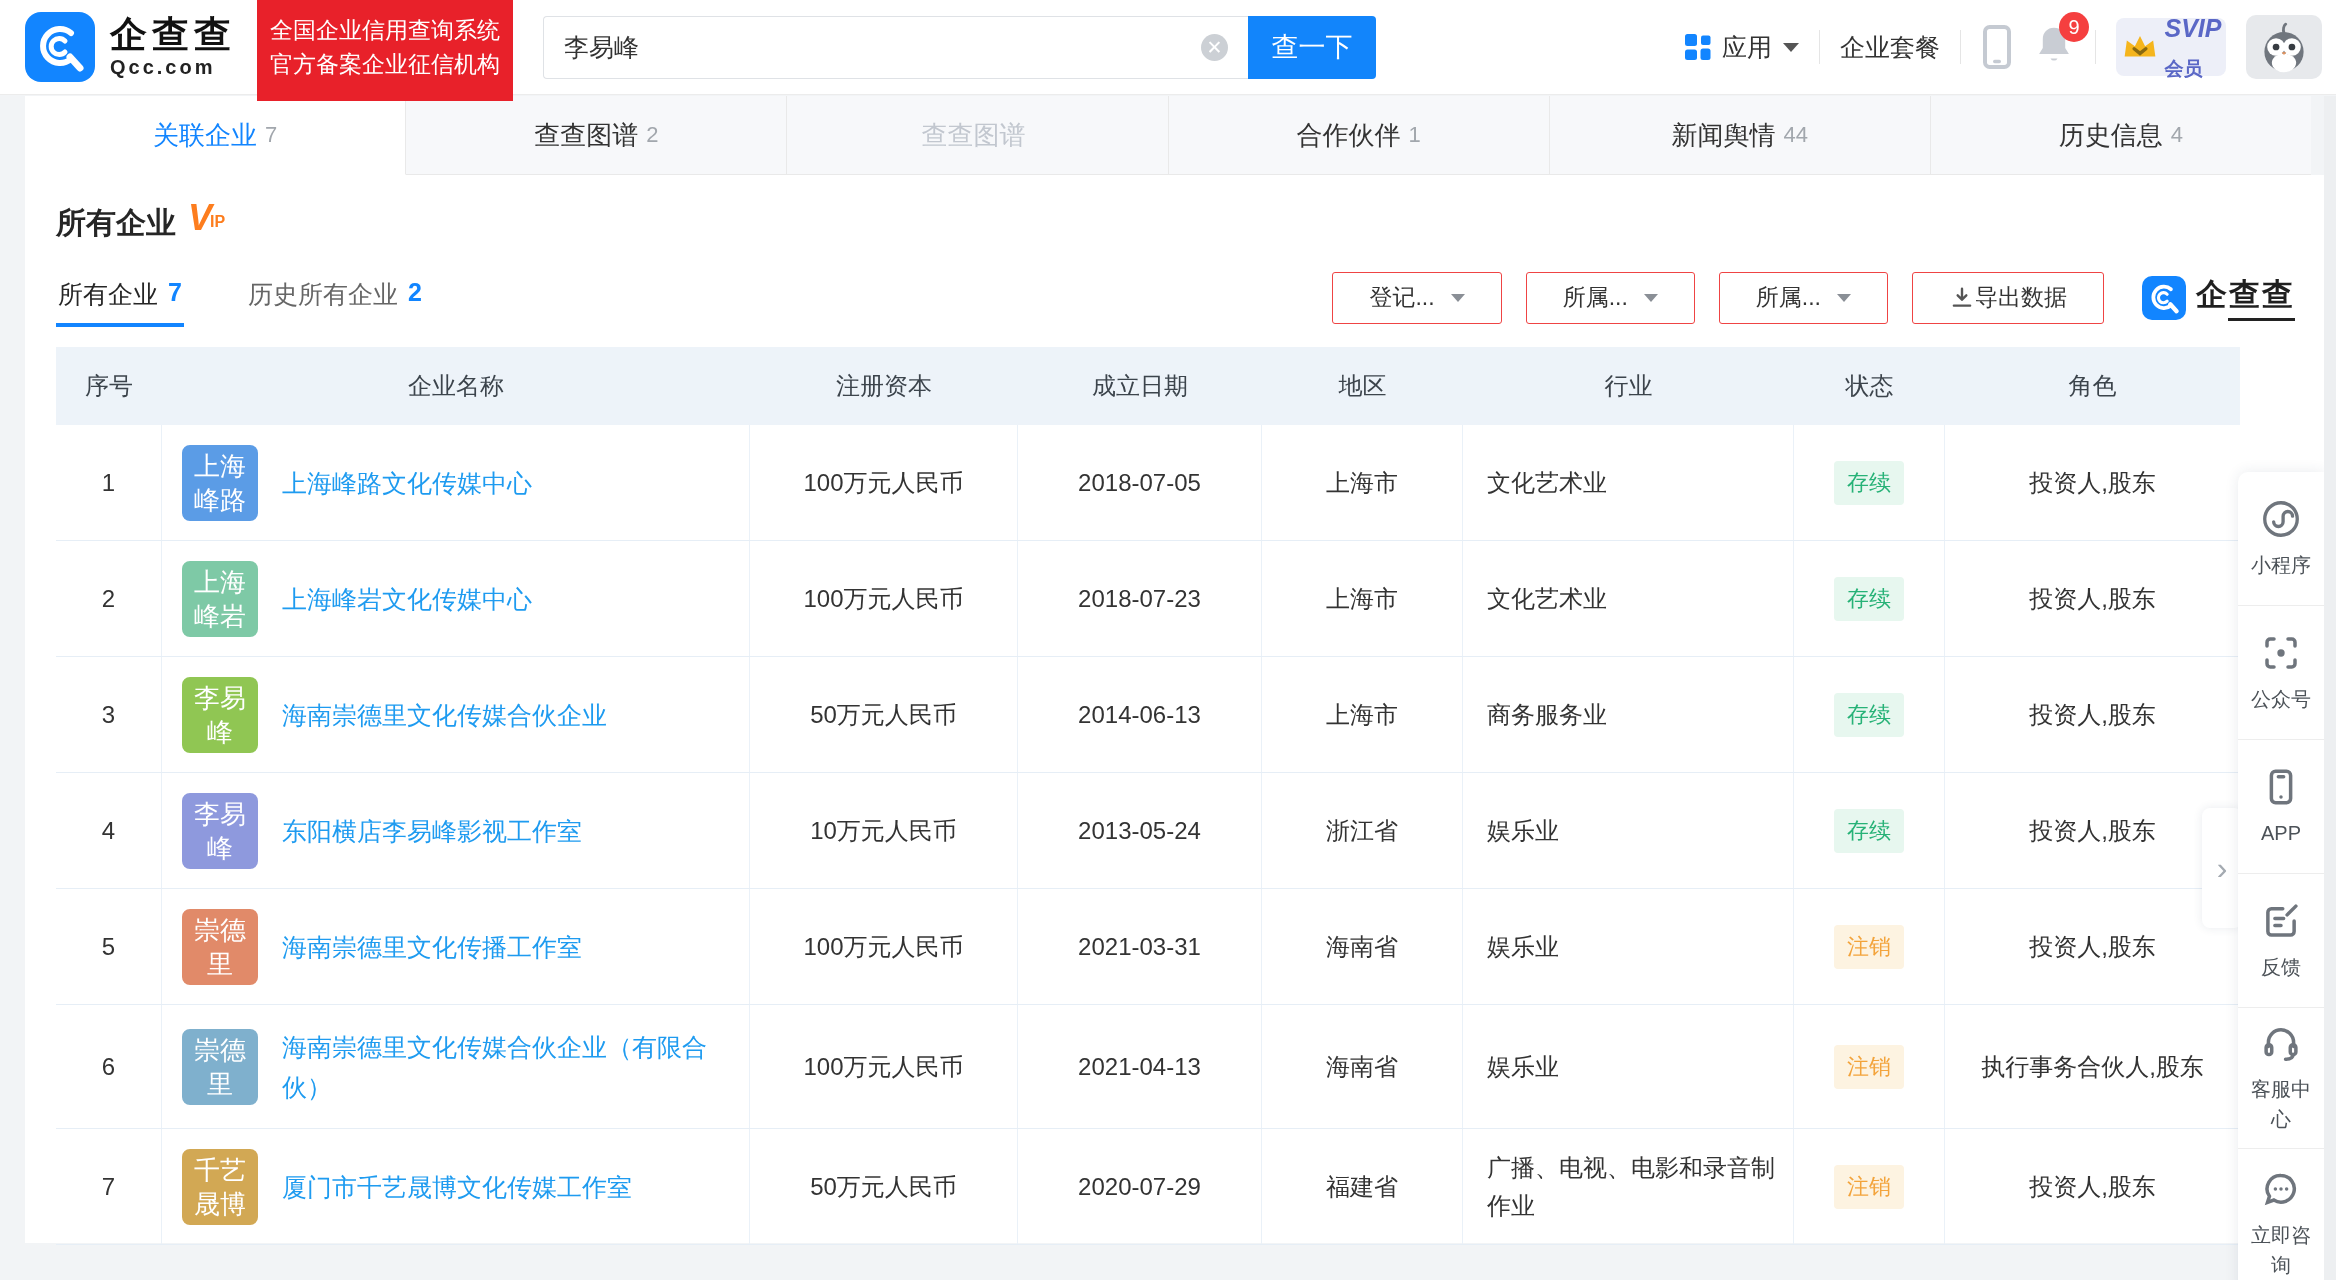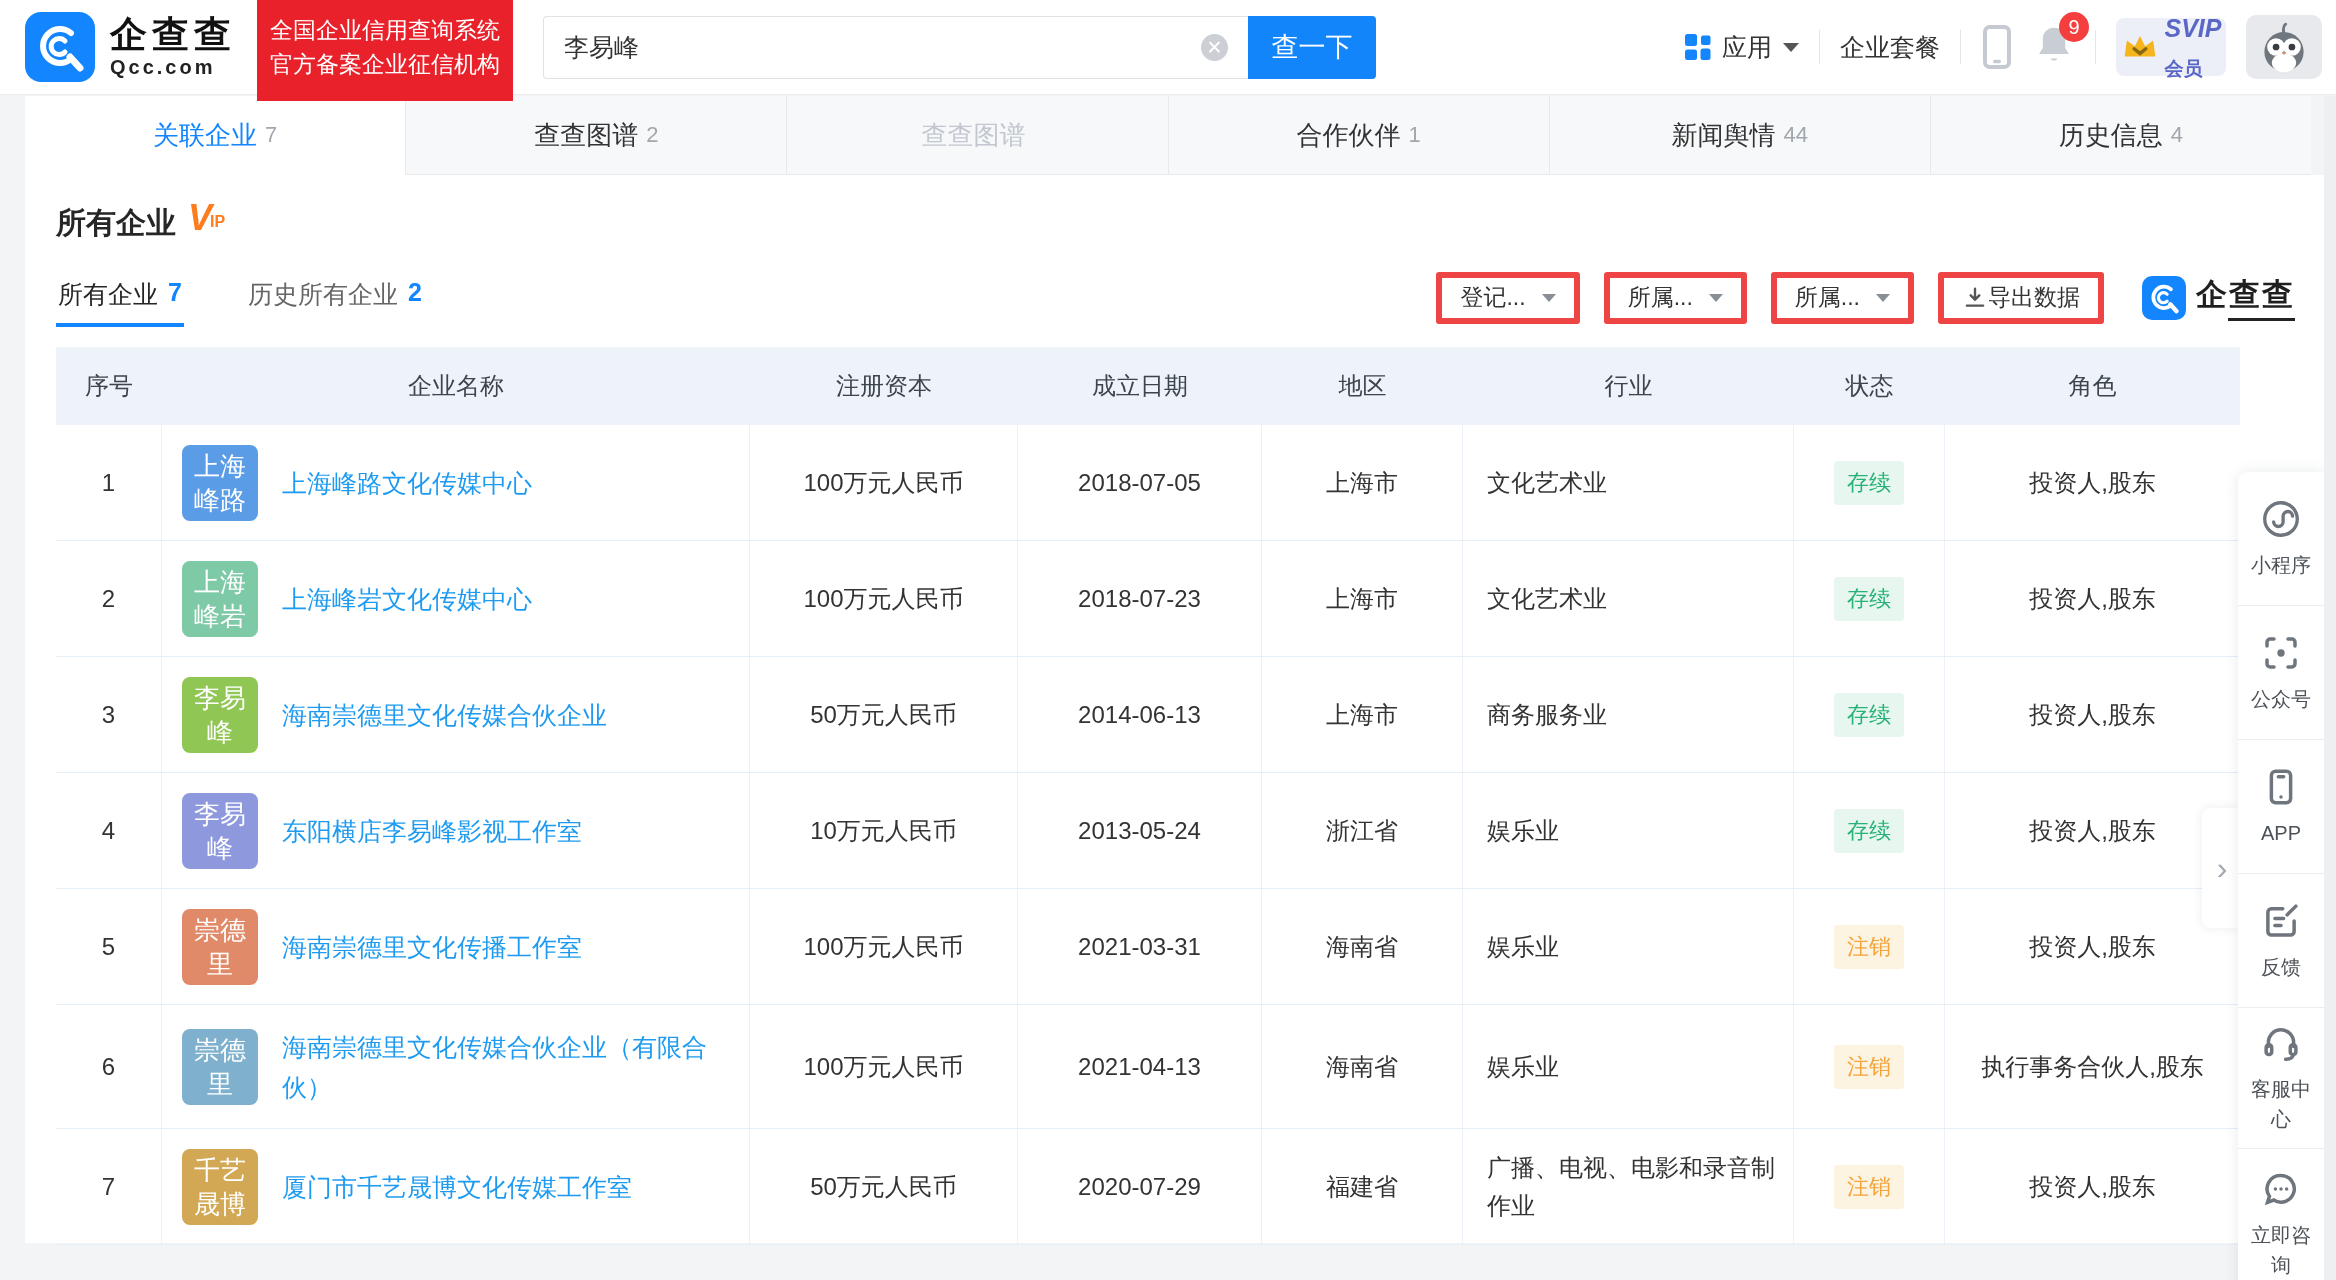--- a/index.html
+++ b/index.html
@@ -62,22 +62,22 @@
   .vip-mark { display:flex; align-items:flex-start; cursor:pointer; }
   .vip-v { font-size:36px; line-height:30px; font-weight:900; font-style:italic; color:#fd7d1e; }
   .vip-ip { font-size:16px; font-weight:bold; color:#fd7d1e; margin:10px 17px 0 -2px; }
 
   .controls { margin-top:24px; display:flex; align-items:center; justify-content:space-between; }
   .subtabs { display:flex; gap:62px; }
   .subtab { font-size:25px; color:#666; padding:10px 2px 16px; cursor:pointer; display:flex; gap:10px; }
   .subtab .cnt { color:#1285ff; font-weight:bold; }
   .subtab.active { color:#262626; border-bottom:4px solid #1285ff; padding-bottom:12px; }
   .filters { display:flex; align-items:center; gap:24px; }
-  .fbtn { height:52px; background:#fff; border:6px solid #ef4444; border-radius:3px; display:flex; align-items:center;
-          padding:0 18px; font-size:23px; color:#333; cursor:pointer; white-space:nowrap; }
+  .fbtn { height:52px; background:#fff; border:1px solid #ef4444; border-radius:3px; display:flex; align-items:center;
+          padding:0 36px; font-size:23px; color:#333; cursor:pointer; white-space:nowrap; }
   .fbtn .sm-caret { width:0; height:0; border-left:7px solid transparent; border-right:7px solid transparent;
                     border-top:8px solid #8a8f96; margin-left:16px; }
   .export { }
   .brandlogo { display:flex; align-items:center; gap:10px; margin-left:14px; cursor:pointer; }
   .brandlogo .bicon { width:44px; height:44px; border-radius:10px; background:#1285ff; position:relative; flex:none; }
   .brandlogo .btxt { font-size:31px; font-weight:bold; color:#1f1f1f; letter-spacing:2px;
                      background:linear-gradient(#222,#222) no-repeat bottom right; background-size:68% 3px;
                      padding-bottom:5px; }
 
   

